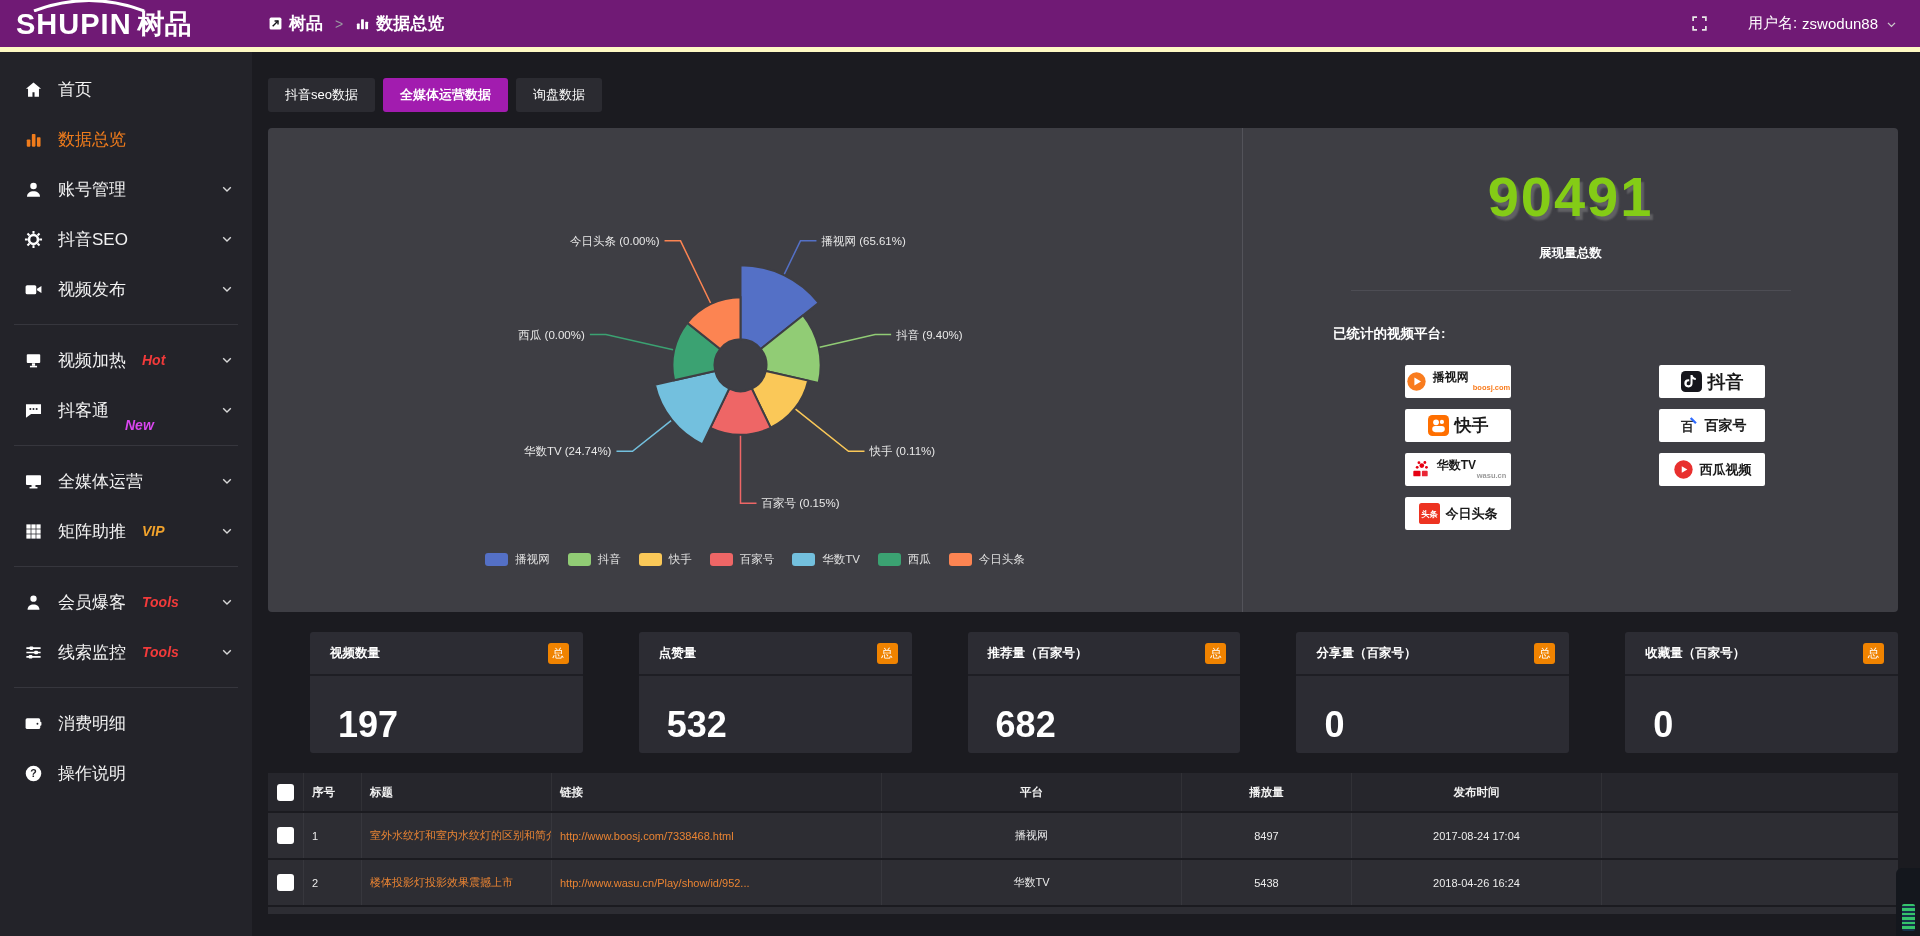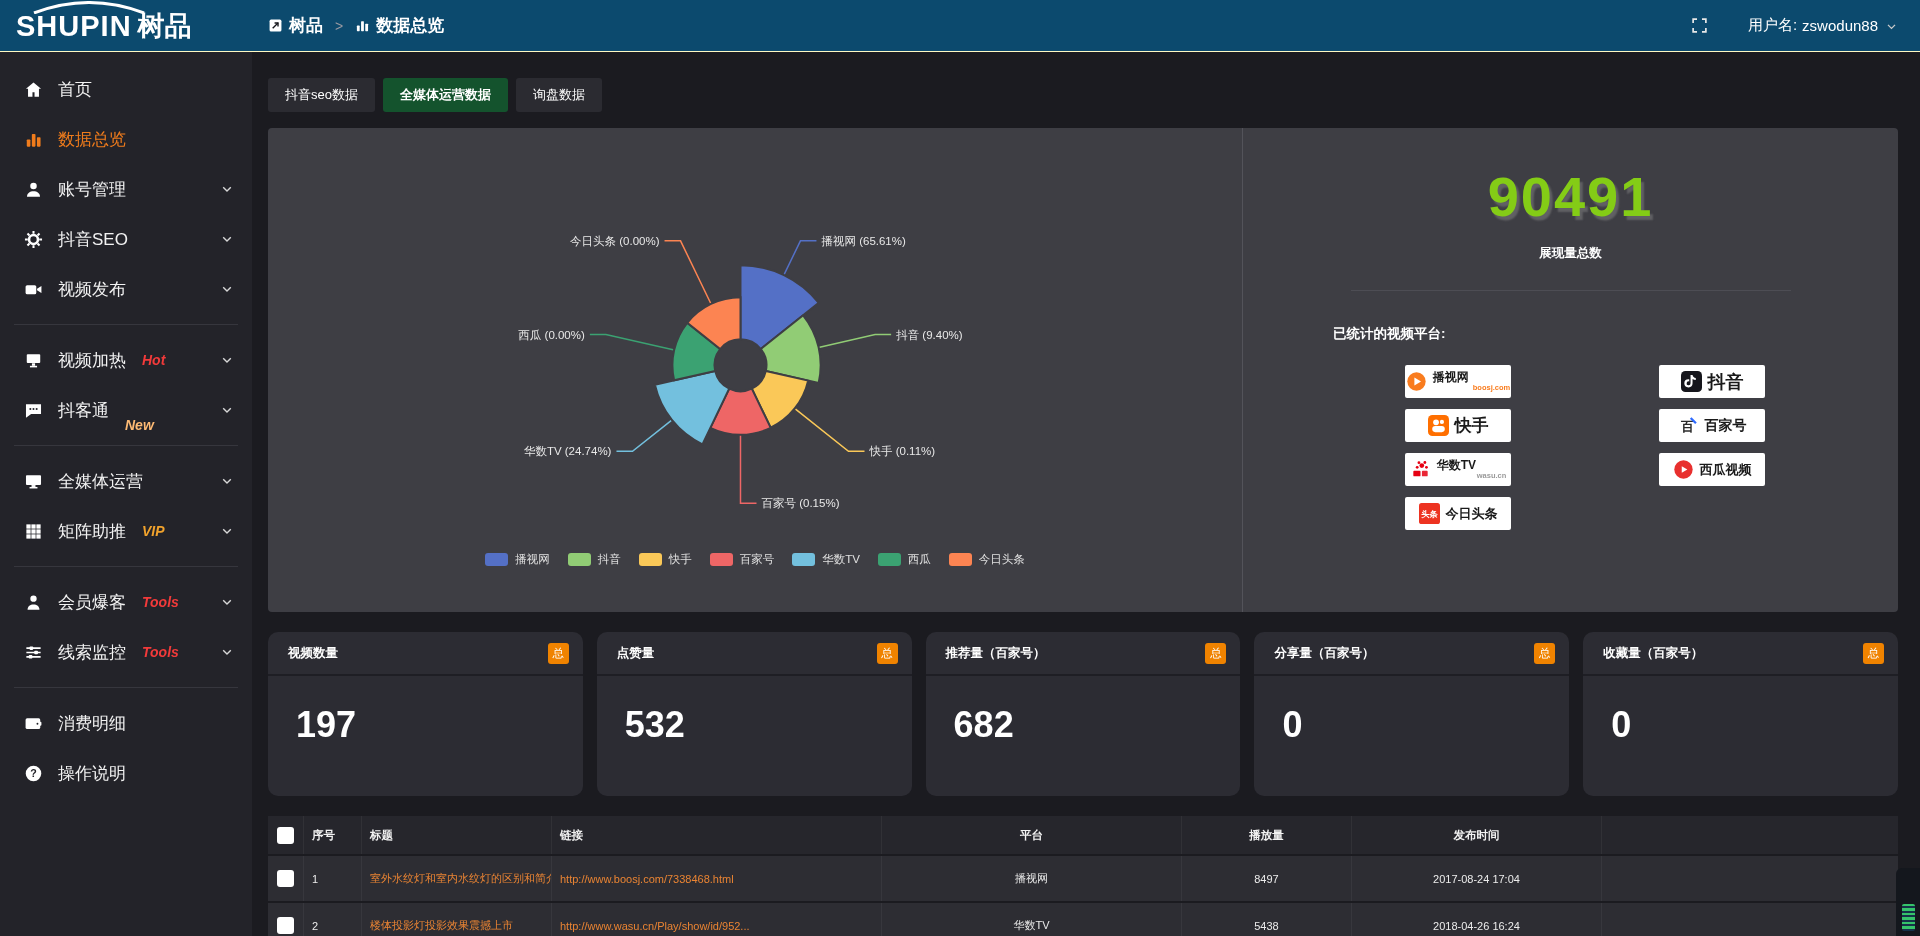--- a/index.html
+++ b/index.html
@@ -1,21 +1,21 @@
 <!DOCTYPE html>
 <html><head>
 <meta charset="utf-8">
 <style>
   * { margin:0; padding:0; box-sizing:border-box; }
   html,body { width:1920px; height:936px; overflow:hidden; }
   body { background:#1b1b20; font-family:"Liberation Sans","DejaVu Sans",sans-serif; position:relative; }
 
   
-  .topbar { position:absolute; top:0; left:0; right:0; height:52px; background:#0c4a6e;
-            display:flex; align-items:center; z-index:5; border-bottom:1px solid #fef9c3; }
+  .topbar { position:absolute; top:0; left:0; right:0; height:52px; background:#701a75;
+            display:flex; align-items:center; z-index:5; border-bottom:5px solid #fef9c3; }
   .logo { width:252px; flex-shrink:0; padding-left:16px; position:relative; display:flex; align-items:center; }
   .logo-arc { position:absolute; left:30px; top:1px; }
   .logo-en { font-size:29px; font-weight:800; color:#fff; letter-spacing:1px; line-height:52px; }
   .logo-cn { font-size:27px; font-weight:800; color:#fff; margin-left:6px; }
   .breadcrumb { margin-left:16px; display:flex; align-items:center; gap:12px; color:#fff;
                 font-size:17px; font-weight:bold; }
   .bc-item { display:flex; align-items:center; gap:6px; cursor:pointer; }
   .bc-icon { width:15px; height:15px; display:inline-flex; color:#fff; }
   .bc-icon svg { width:100%; height:100%; }
   .bc-sep { color:#9a9aa2; font-size:14px; font-weight:normal; }
@@ -36,21 +36,21 @@
   .mi-badge { font-style:italic; font-weight:bold; font-size:14px; margin-left:16px; }
   .mi-chevron { margin-left:auto; width:14px; height:14px; color:#d8d8d8; display:inline-flex; }
   .mi-chevron svg { width:100%; height:100%; }
   .menu-divider { height:1px; background:#36363d; margin:10px 14px; }
 
   
   .main { position:absolute; left:252px; top:52px; right:0; bottom:0; }
   .tabs { display:flex; gap:8px; margin:26px 22px 0 16px; }
   .tab { height:34px; padding:12px 17px; background:#2b2b31; color:#fff; font-size:13px;
          display:flex; align-items:center; border-radius:3px; cursor:pointer; }
-  .tab.active { background:#14532d; font-weight:bold; }
+  .tab.active { background:#a21caf; font-weight:bold; }
 
   .panel { margin:16px 22px 0 16px; height:484px; background:#3e3e44; border-radius:4px; display:flex; }
   .chart-left { flex:1; display:flex; flex-direction:column; padding:4px 0 36px; min-width:0; }
   #pie-wrap { flex:1; }
   #pie-wrap svg { width:100%; height:100%; display:block; }
   .legend-row { height:34px; display:flex; justify-content:center; align-items:center; gap:18px; }
   .legend-item { display:flex; align-items:center; gap:7px; color:#e0e0e0; font-size:11.5px; cursor:pointer; }
   .legend-swatch { width:23px; height:13px; border-radius:3px; }
 
   .panel-right { width:656px; flex-shrink:0; border-left:1px solid #53535a; padding-top:36px; }
@@ -63,21 +63,21 @@
   .logo-col { display:flex; flex-direction:column; gap:11px; }
   .plogo { width:106px; height:33px; background:#fff; border-radius:2px; display:flex;
            align-items:center; justify-content:center; gap:6px; cursor:default; }
   .plogo .pic { width:21px; height:21px; flex-shrink:0; }
   .pname { font-weight:bold; color:#1a1a1a; }
   .pstack { display:flex; flex-direction:column; line-height:1.05; }
   .psub { font-size:7.5px; font-weight:bold;padding-left:40px; }
 
   
   .cards-row { display:flex; gap:14px; margin:20px 22px 0 16px; }
-  .stat-card { flex:1; background:#2c2c33; border-radius:10px; height:164px; }
+  .stat-card { flex:1; background:#2c2c33; border-radius:3px; height:121px;margin-left:42px; }
   .card-head { height:44px; display:flex; align-items:center; justify-content:space-between;
                padding:0 14px 0 20px; border-bottom:2px solid #1e1e24; }
   .card-title { color:#fff; font-size:12.5px; font-weight:bold; }
   .card-badge { width:21px; height:21px; background:#f08300; border-radius:3px; color:#fff;
                 font-size:11.5px; display:flex; align-items:center; justify-content:center; }
   .card-value { padding:28px 0 0 28px; font-size:36px; font-weight:bold; color:#fff; }
 
   
   .data-table { margin:20px 22px 0 16px; }
   .t-header { display:flex; height:38px; background:#26262c; align-items:stretch;
@@ -242,21 +242,21 @@
         <svg viewBox="0 0 24 24" fill="currentColor">
           <path d="M2.5 4h19v12.5H9l-6.5 4.5z"></path>
           <g fill="#232329">
             <circle cx="8" cy="10.2" r="1.3"></circle>
             <circle cx="12" cy="10.2" r="1.3"></circle>
             <circle cx="16" cy="10.2" r="1.3"></circle>
           </g>
         </svg>
       </span>
       <span>抖客通</span>
-      <span class="mi-badge" style="color: #fdba74; margin-top: 29px;">New</span>
+      <span class="mi-badge" style="color: #d946ef; margin-top: 29px;">New</span>
       <span class="mi-chevron">
         <svg viewBox="0 0 24 24" fill="none" stroke="currentColor" stroke-width="2.4">
           <path d="M5.5 9l6.5 6.5L18.5 9"></path>
         </svg>
       </span>
     </div>
     <div class="menu-divider"></div>
     <div class="menu-item">
       <span class="mi-icon">
         <svg viewBox="0 0 24 24" fill="currentColor">

